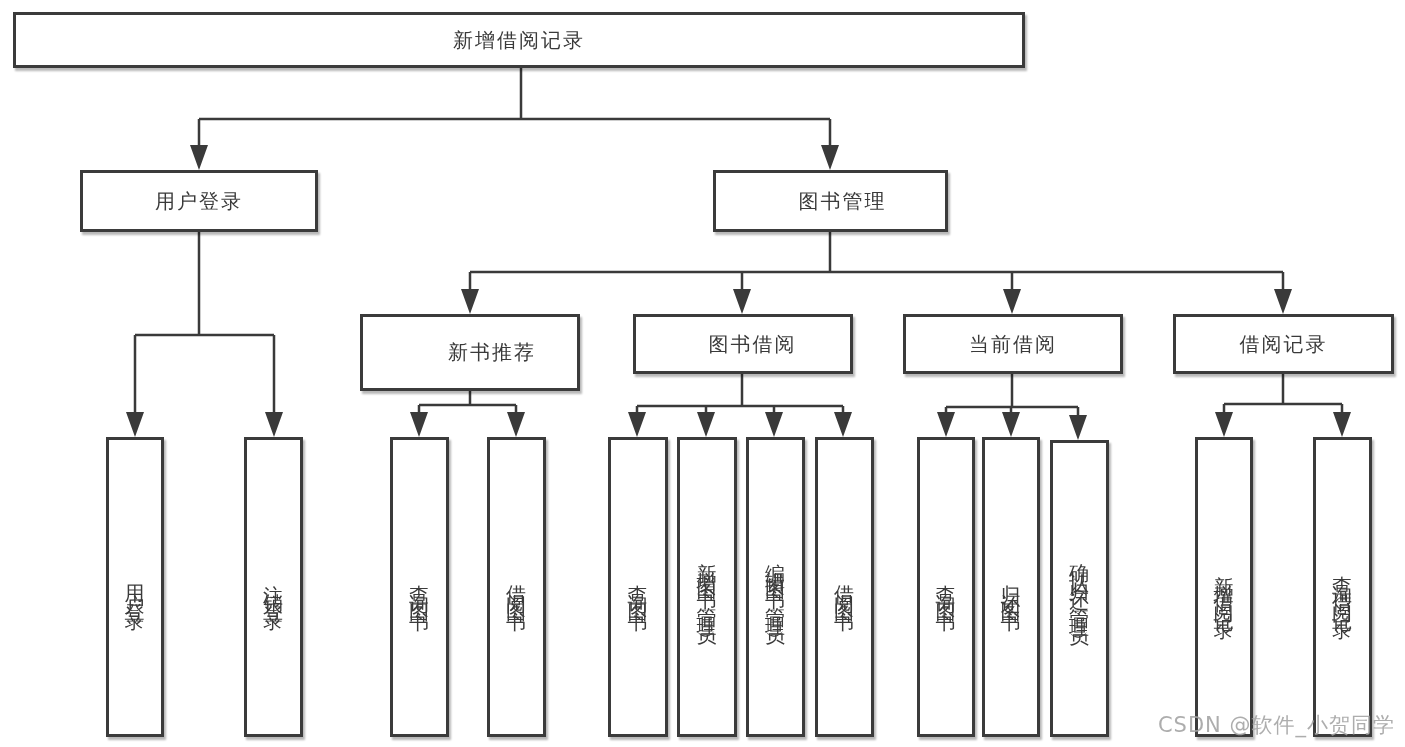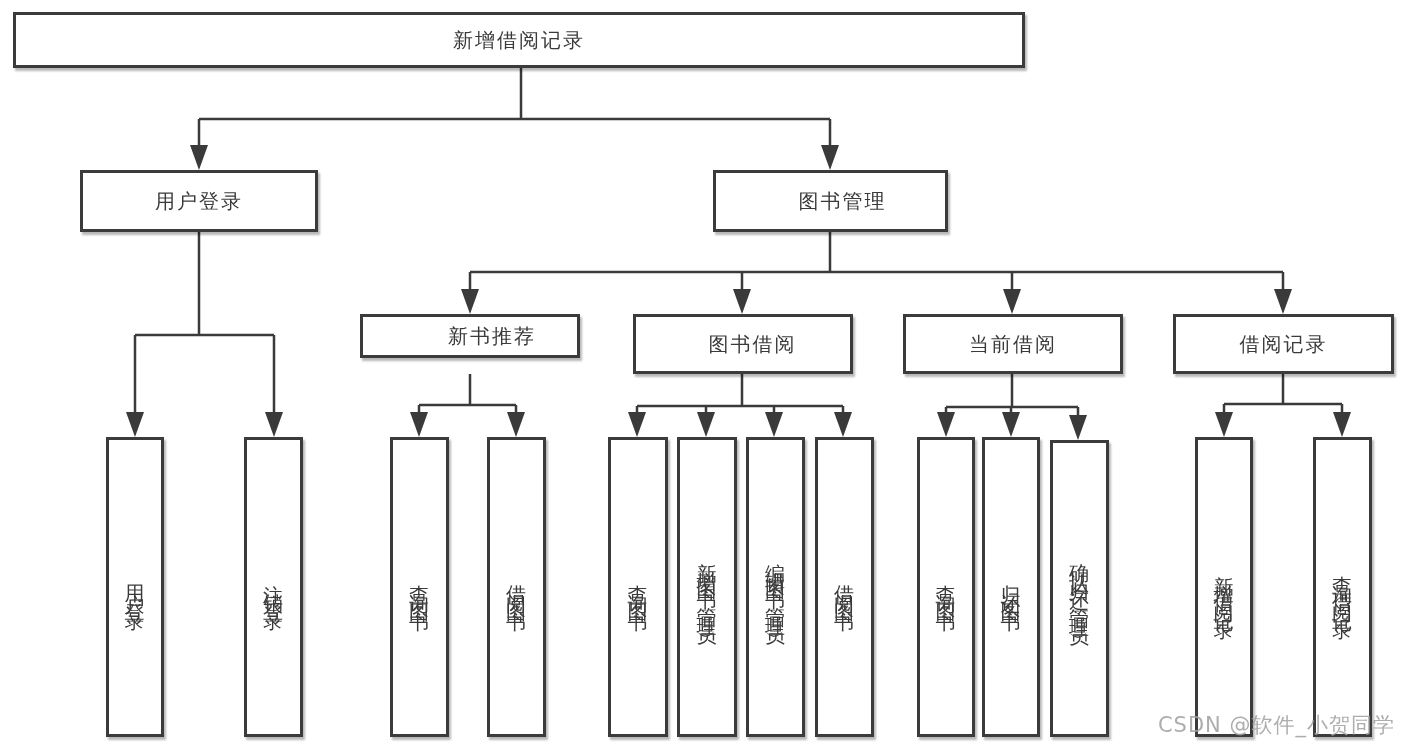--- a/index.html
+++ b/index.html
@@ -97,21 +97,21 @@
     <span>新增借阅记录</span>
   </div>
 
   <div class="box h" style="left:80px;top:170px;width:238px;height:62px;">
     <span>用户登录</span>
   </div>
   <div class="box h" style="left:713px;top:170px;width:235px;height:62px;padding-left:24px;">
     <span>图书管理</span>
   </div>
 
-  <div class="box h" style="left:360px;top:314px;width:220px;height:44px;padding-left:44px;">
+  <div class="box h" style="left:360px;top:314px;width:220px;height:77px;padding-left:44px;">
     <span>新书推荐</span>
   </div>
   <div class="box h" style="left:633px;top:314px;width:220px;height:60px;padding-left:19px;">
     <span>图书借阅</span>
   </div>
   <div class="box h" style="left:1173px;top:314px;width:221px;height:60px;">
     <span>借阅记录</span>
   </div>
   <div class="box h" style="left:903px;top:314px;width:220px;height:60px;">
     <span>当前借阅</span>

